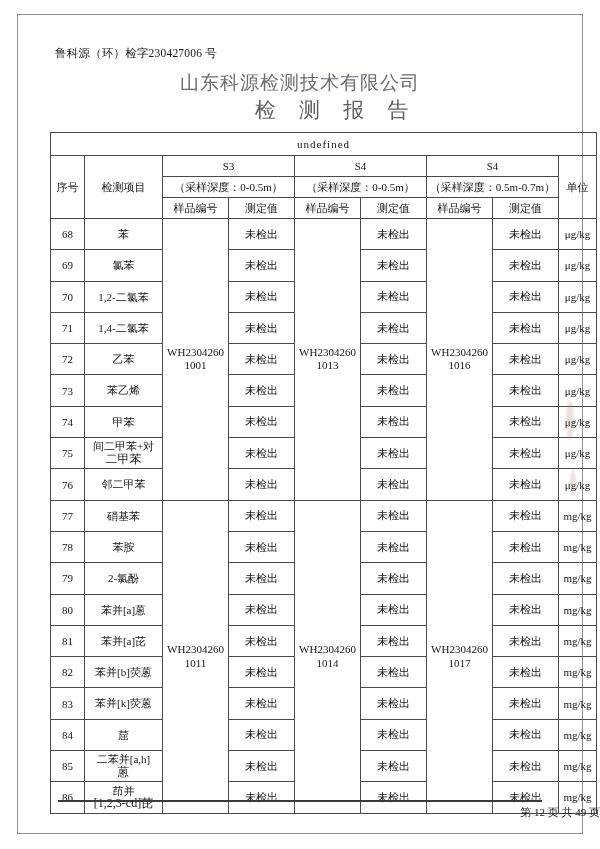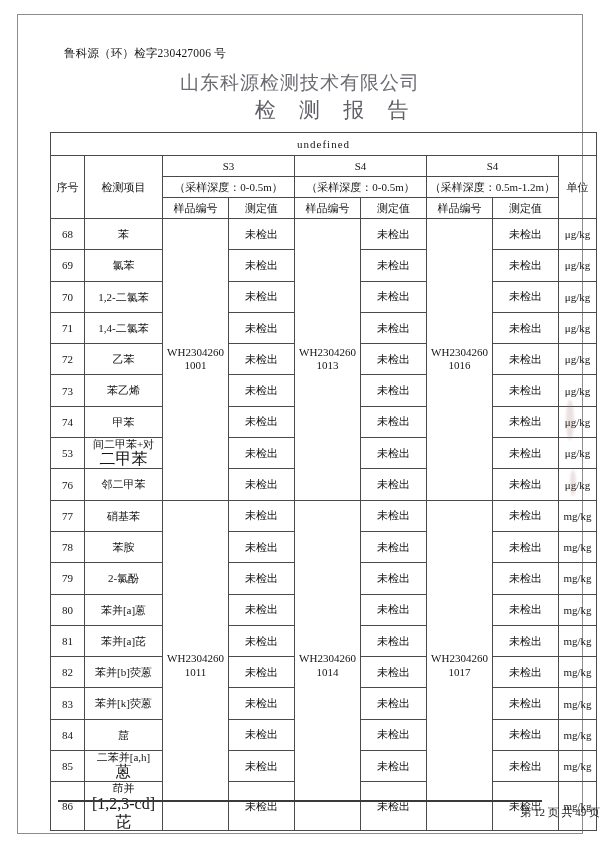--- a/index.html
+++ b/index.html
@@ -27,21 +27,21 @@
     position: absolute;
     left: 17px;
     top: 14px;
     width: 566px;
     height: 820px;
     border: 1px solid #8d8d8d;
     box-sizing: border-box;
   }
   .doc-code {
     position: absolute;
-    left: 64px;
+    left: 55px;
     top: 46px;
     font-size: 11.5px;
     letter-spacing: 0.2px;
     font-family: "Liberation Serif", "DejaVu Serif", serif;
     color: #161616;
     white-space: nowrap;
   }
   .company {
     position: absolute;
     left: 0;
@@ -111,21 +111,21 @@
   .row td {
     height: 30.3px;
   }
   .item-cell {
     font-size: 11px;
     line-height: 1.12;
     padding: 0 2px;
   }
   .item-cell .small2 {
     display: block;
-    font-size: 16px;
+    font-size: 12px;
   }
   .val-cell {
     font-size: 10.5px;
     color: #222;
   }
   .sample-cell {
     font-size: 10.5px;
     line-height: 1.25;
   }
   .unit-cell {
@@ -188,21 +188,21 @@
             <td class="col-no" rowspan="3">序号</td>
             <td class="col-item" rowspan="3">检测项目</td>
             <td class="hdr-group" colspan="2">S3</td>
             <td class="hdr-group" colspan="2">S4</td>
             <td class="hdr-group" colspan="2">S4</td>
             <td class="col-unit" rowspan="3">单位</td>
           </tr>
           <tr>
             <td class="hdr-depth" colspan="2">（采样深度：0-0.5m）</td>
             <td class="hdr-depth" colspan="2">（采样深度：0-0.5m）</td>
-            <td class="hdr-depth" colspan="2">（采样深度：0.5m-1.2m）</td>
+            <td class="hdr-depth" colspan="2">（采样深度：0.5m-0.7m）</td>
           </tr>
           <tr>
             <td class="hdr-sub">样品编号</td>
             <td class="hdr-sub">测定值</td>
             <td class="hdr-sub">样品编号</td>
             <td class="hdr-sub">测定值</td>
             <td class="hdr-sub">样品编号</td>
             <td class="hdr-sub">测定值</td>
           </tr>
           <tr class="row">
@@ -258,21 +258,21 @@
           </tr>
           <tr class="row">
             <td>74</td>
             <td class="item-cell">甲苯</td>
             <td class="val-cell">未检出</td>
             <td class="val-cell">未检出</td>
             <td class="val-cell">未检出</td>
             <td class="unit-cell">μg/kg</td>
           </tr>
           <tr class="row">
-            <td>53</td>
+            <td>75</td>
             <td class="item-cell">间二甲苯+对<span class="small2">二甲苯</span></td>
             <td class="val-cell">未检出</td>
             <td class="val-cell">未检出</td>
             <td class="val-cell">未检出</td>
             <td class="unit-cell">μg/kg</td>
           </tr>
           <tr class="row">
             <td>76</td>
             <td class="item-cell">邻二甲苯</td>
             <td class="val-cell">未检出</td>

